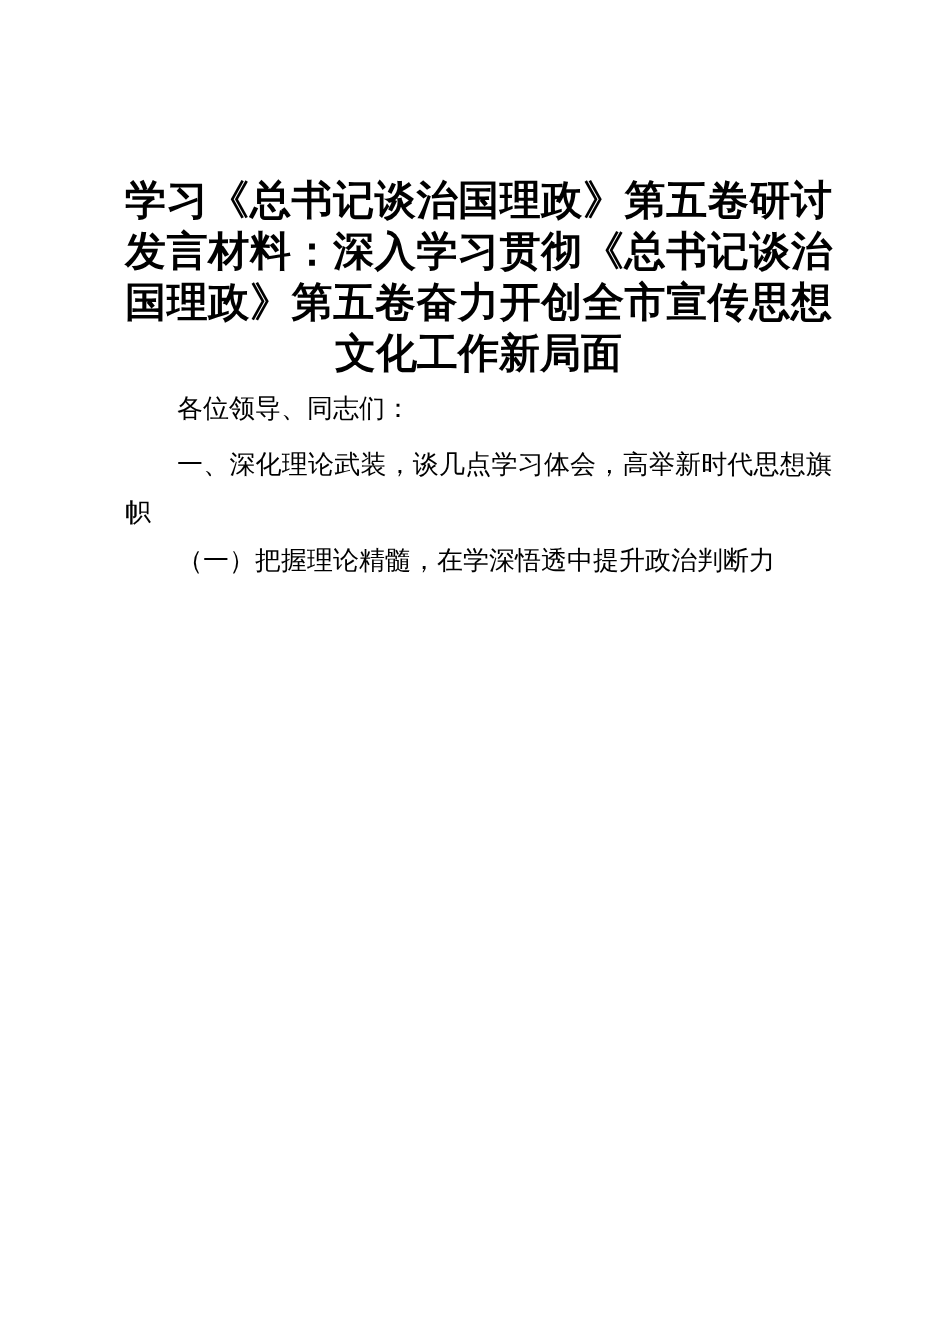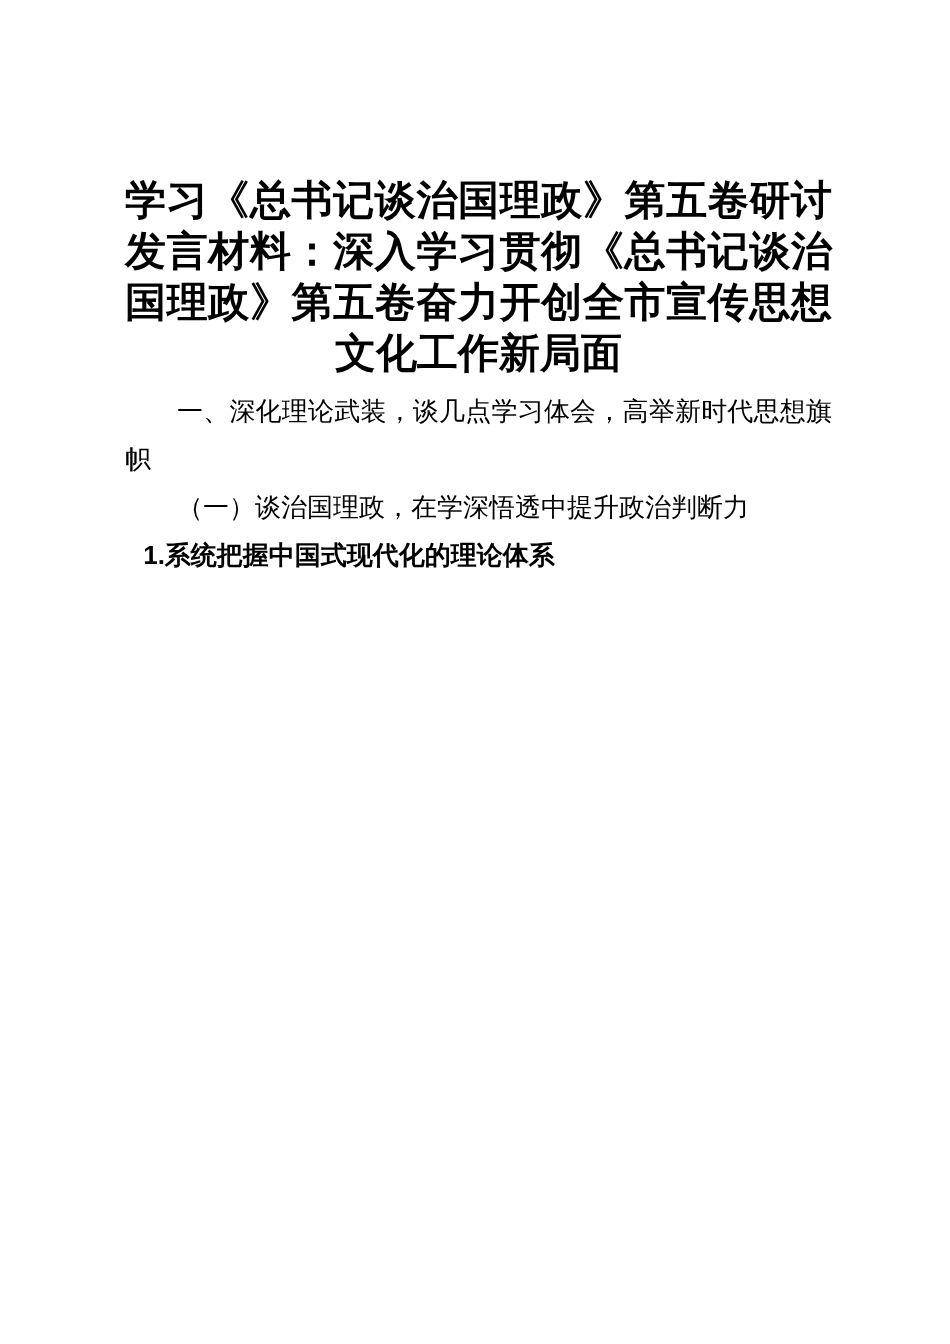--- a/index.html
+++ b/index.html
@@ -49,22 +49,22 @@
     text-indent: 0.7em;
   }
 </style>
 </head>
 <body>
 
 <div class="page">
 
   <h1 class="doc-title">学习《总书记谈治国理政》第五卷研讨发言材料：深入学习贯彻《总书记谈治国理政》第五卷奋力开创全市宣传思想文化工作新局面</h1>
 
+  <p class="para salutation">各位领导、同志们：</p>
 
 
   <p class="para heading1">一、深化理论武装，谈几点学习体会，高举新时代思想旗帜</p>
 
-  <p class="para">（一）谈治国理政，在学深悟透中提升政治判断力</p>
+  <p class="para">（一）把握理论精髓，在学深悟透中提升政治判断力</p>
 
-  <p class="para heading3">1.系统把握中国式现代化的理论体系</p>
 
 
 </div>
 
 </body></html>

